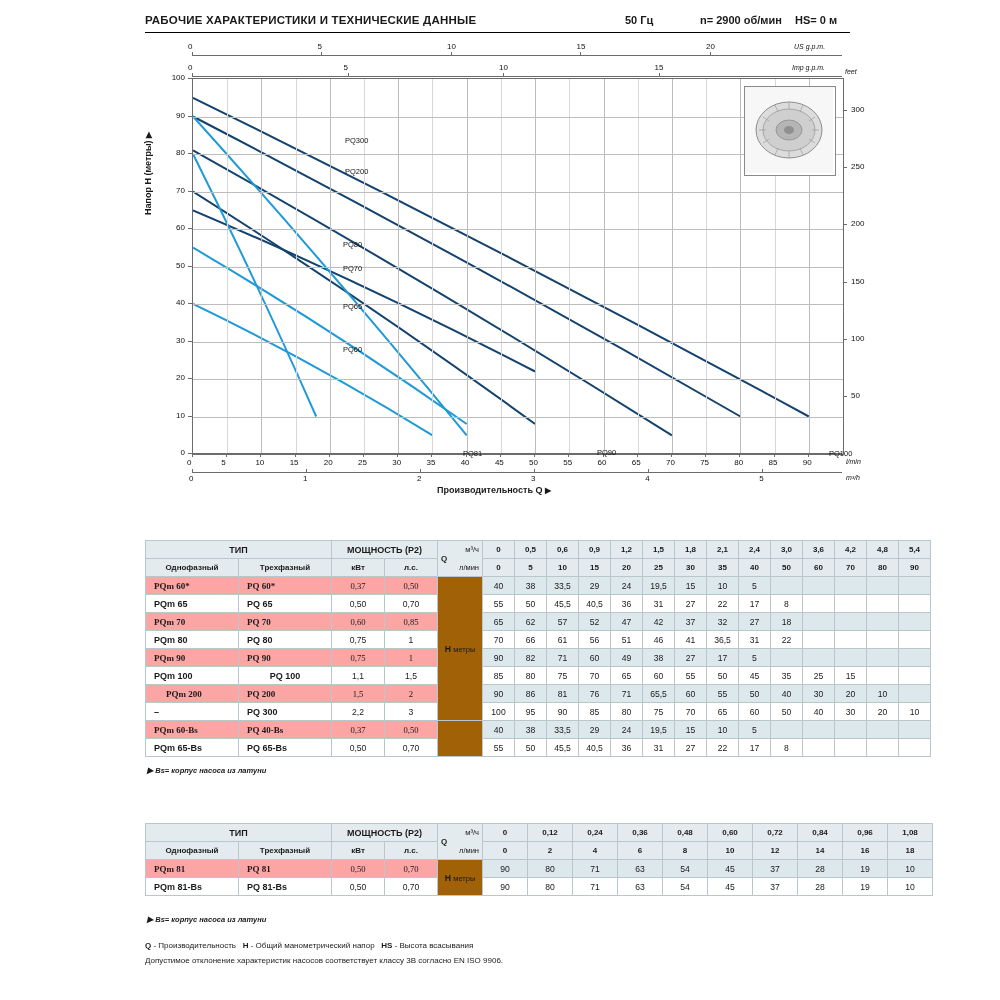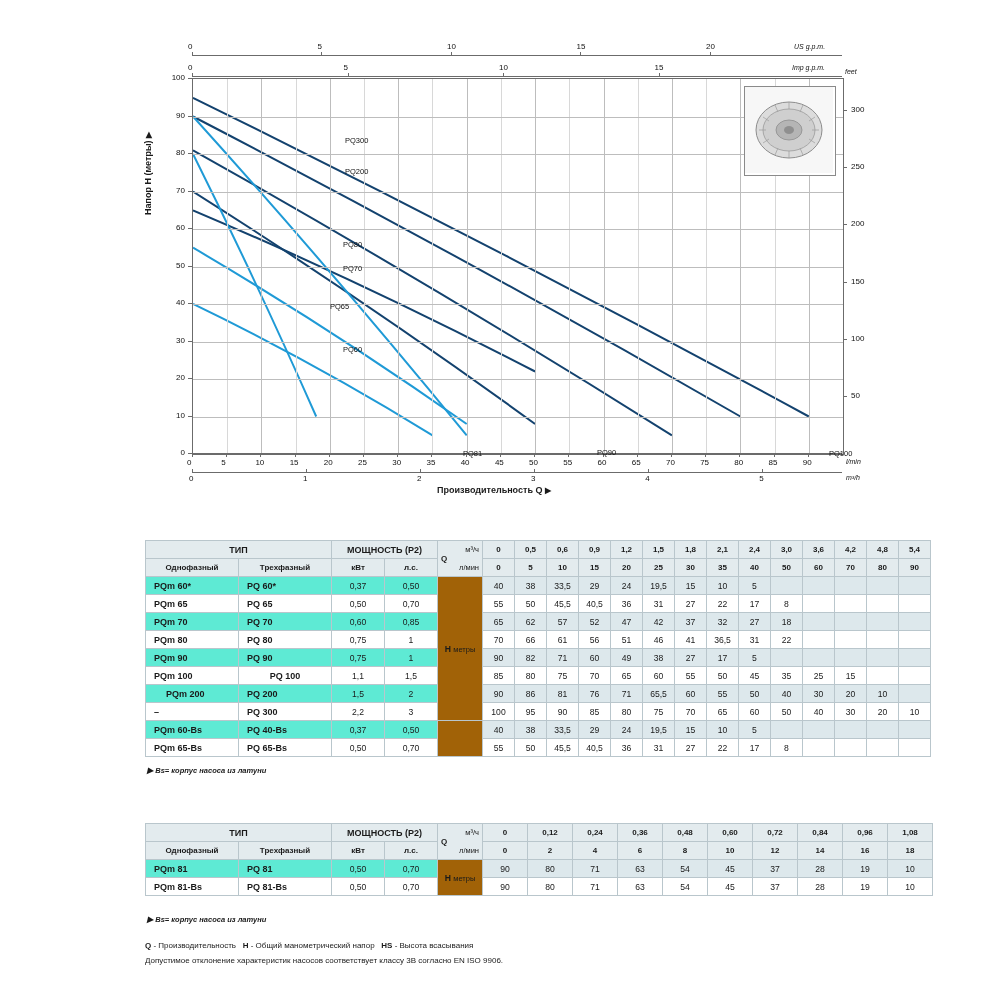--- a/index.html
+++ b/index.html
@@ -46,37 +46,44 @@
 
   .curvelbl{position:absolute;font-size:7.5px;color:#111;}
   .impeller{position:absolute;right:14px;top:46px;width:90px;height:88px;border:1px solid #8a8a8a;background:#fff;}
 
   
   table{border-collapse:collapse;}
   .tbl{position:absolute;font-size:8.6px;}
   .tbl td,.tbl th{border:1px solid #b9c6cc;padding:0;text-align:center;vertical-align:middle;height:17px;}
   .tbl .hdrc{background:#e3ebee;font-weight:bold;font-size:9px;}
   .tbl .hdrc2{background:#e3ebee;font-weight:bold;font-size:8px;}
-  .tbl .rowA{background:#5eead4;}
+  .tbl .rowA{background:#fca5a5;font-family:Liberation Serif, serif;}
   .tbl .rowB{background:#ffffff;}
   .tbl .dataA{background:#dde8ec;}
   .tbl .dataB{background:#ffffff;}
   .tbl .typ{font-weight:bold;font-size:9px;}
   .tbl .pw{font-size:8.6px;}
   .qcell{background:#a16207;font-weight:bold;}
   .note{position:absolute;font-size:7.5px;font-style:italic;font-weight:bold;}
   .foot{position:absolute;font-size:8px;}
   .foot b{font-weight:bold;}
   .arrow{font-size:8px;}
 </style>
 </head>
 <body>
 
 <div class="page">
 
+  <div class="hdr">
+    <div class="title">РАБОЧИЕ ХАРАКТЕРИСТИКИ И ТЕХНИЧЕСКИЕ ДАННЫЕ</div>
+    <div class="hz">50 Гц</div>
+    <div class="rpm">n= 2900 об/мин</div>
+    <div class="hs">HS= 0 м</div>
+    <div class="rule"></div>
+  </div>
 
   <div class="chart">
 
     <div class="axtop" id="axtop">
         <div class="line" style="top: 15px; width: 650px;"></div>
         <div class="tick" style="left: 0px; top: 12px;"></div>
         <div class="lbl" style="left: -4px; top: 2px;">0</div>
         <div class="tick" style="left: 129.487px; top: 12px;"></div>
         <div class="lbl" style="left: 125.487px; top: 2px;">5</div>
         <div class="tick" style="left: 258.974px; top: 12px;"></div>
@@ -243,21 +250,21 @@
         <div class="unit" style="left: 654px; top: 21px;">m³/h</div>
       </div>
 
     <div id="curvelabels">
         <div class="curvelbl" style="left: 200px; top: 96px;">PQ300</div>
         <div class="curvelbl" style="left: 200px; top: 127px;">PQ200</div>
         <div class="curvelbl" style="left: 684px; top: 409px;">PQ100</div>
         <div class="curvelbl" style="left: 198px; top: 200px;">PQ80</div>
         <div class="curvelbl" style="left: 198px; top: 224px;">PQ70</div>
         <div class="curvelbl" style="left: 452px; top: 408px;">PQ90</div>
-        <div class="curvelbl" style="left: 185px; top: 262px;">PQ65</div>
+        <div class="curvelbl" style="left: 198px; top: 262px;">PQ65</div>
         <div class="curvelbl" style="left: 198px; top: 305px;">PQ60</div>
         <div class="curvelbl" style="left: 318px; top: 409px;">PQ81</div>
       </div>
 
     <div class="impeller">
       <svg width="88" height="86" viewBox="0 0 88 86">
         <rect x="0" y="0" width="88" height="86" fill="#f7f7f7"></rect>
         <ellipse cx="44" cy="43" rx="33" ry="28" fill="#dcdcdc" stroke="#8d8d8d" stroke-width="1"></ellipse>
         <ellipse cx="44" cy="43" rx="26" ry="21" fill="#cfcfcf" stroke="#9a9a9a" stroke-width="0.8"></ellipse>
         <ellipse cx="44" cy="43" rx="13" ry="10" fill="#b5b5b5" stroke="#8d8d8d" stroke-width="0.8"></ellipse>

